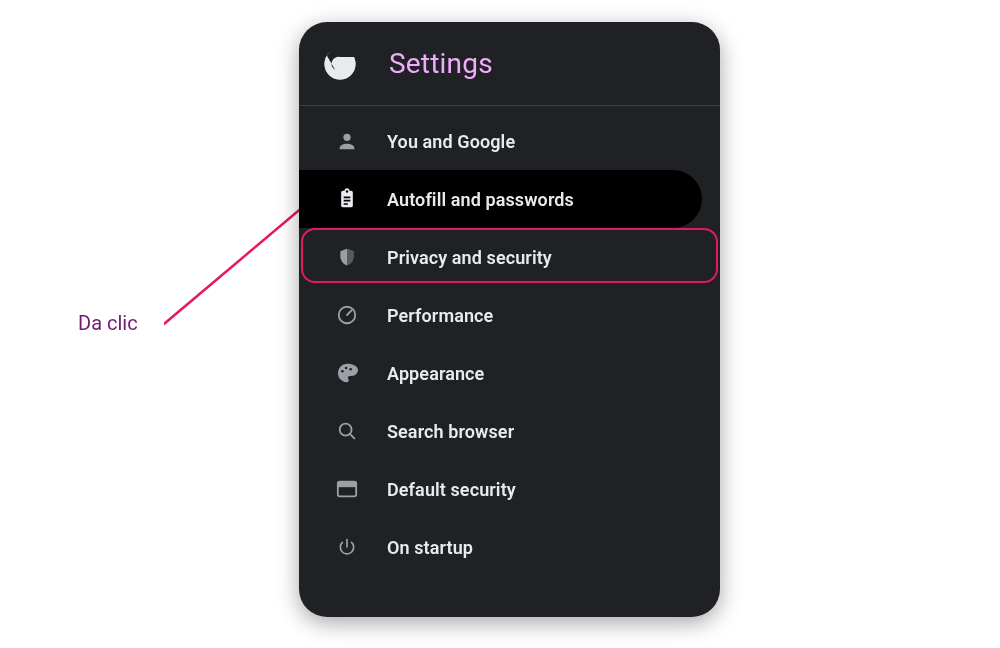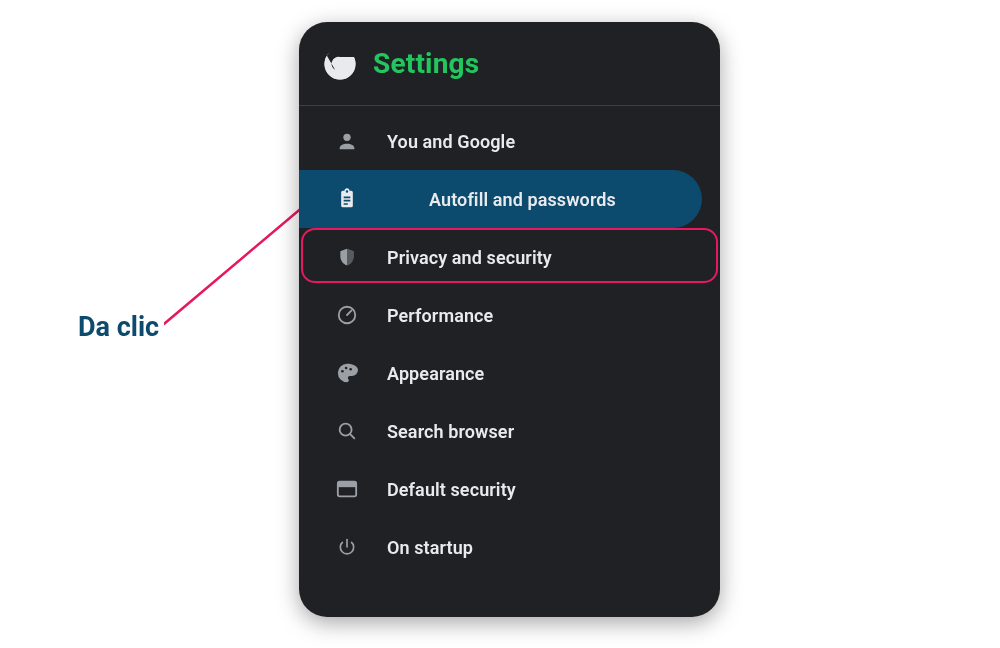--- a/index.html
+++ b/index.html
@@ -10,23 +10,22 @@
       font-family: 'Segoe UI', Roboto, Arial, sans-serif;
       position: relative;
       overflow: hidden;
     }
     .stage { position: relative; width: 1000px; height: 648px; }
 
     .annotation-text {
       position: absolute;
       left: 78px;
       top: 311px;
-      font-size: 27px;
-      color: #0c4a6e;
-      font-weight: bold;
+      font-size: 20px;
+      color: #701a75;
     }
     .annotation-line {
       position: absolute;
       left: 164px;
       top: 204px;
       width: 142px;
       height: 130px;
       pointer-events: none;
     }
 
@@ -45,25 +44,25 @@
 
     .panel-header {
       display: flex;
       align-items: center;
       height: 84px;
       padding: 0 24px;
       border-bottom: 1px solid #3c4043;
     }
     .panel-header .chrome-icon { width: 34px; height: 34px; flex: 0 0 auto; }
     .panel-header .title {
-      margin-left: 16px;
+      margin-left: 32px;
       font-size: 28px;
-      font-weight: 700;
+      font-weight: 400;
       letter-spacing: 0.2px;
-      color: #22c55e;
+      color: #f0abfc;
     }
 
     .nav { padding-top: 6px; }
     .nav-item {
       display: flex;
       align-items: center;
       height: 58px;
       padding-left: 36px;
       cursor: pointer;
       color: #e8eaed;
@@ -77,25 +76,24 @@
     }
     .nav-item .icon-slot svg { display: block; }
     .nav-item .label {
       margin-left: 28px;
       font-size: 18px;
       font-weight: 600;
       letter-spacing: 0.1px;
     }
 
     .nav-item.selected {
-      background: #0c4a6e;
+      background: #000000;
       border-top-right-radius: 999px;
       border-bottom-right-radius: 999px;
       margin-right: 18px;
-      gap: 42px;
     }
     .nav-item.selected .icon-slot { color: #e8eaed; }
 
     .highlight-box {
       position: absolute;
       left: 301px;
       top: 228px;
       width: 417px;
       height: 55px;
       border: 2.5px solid #e6185f;

